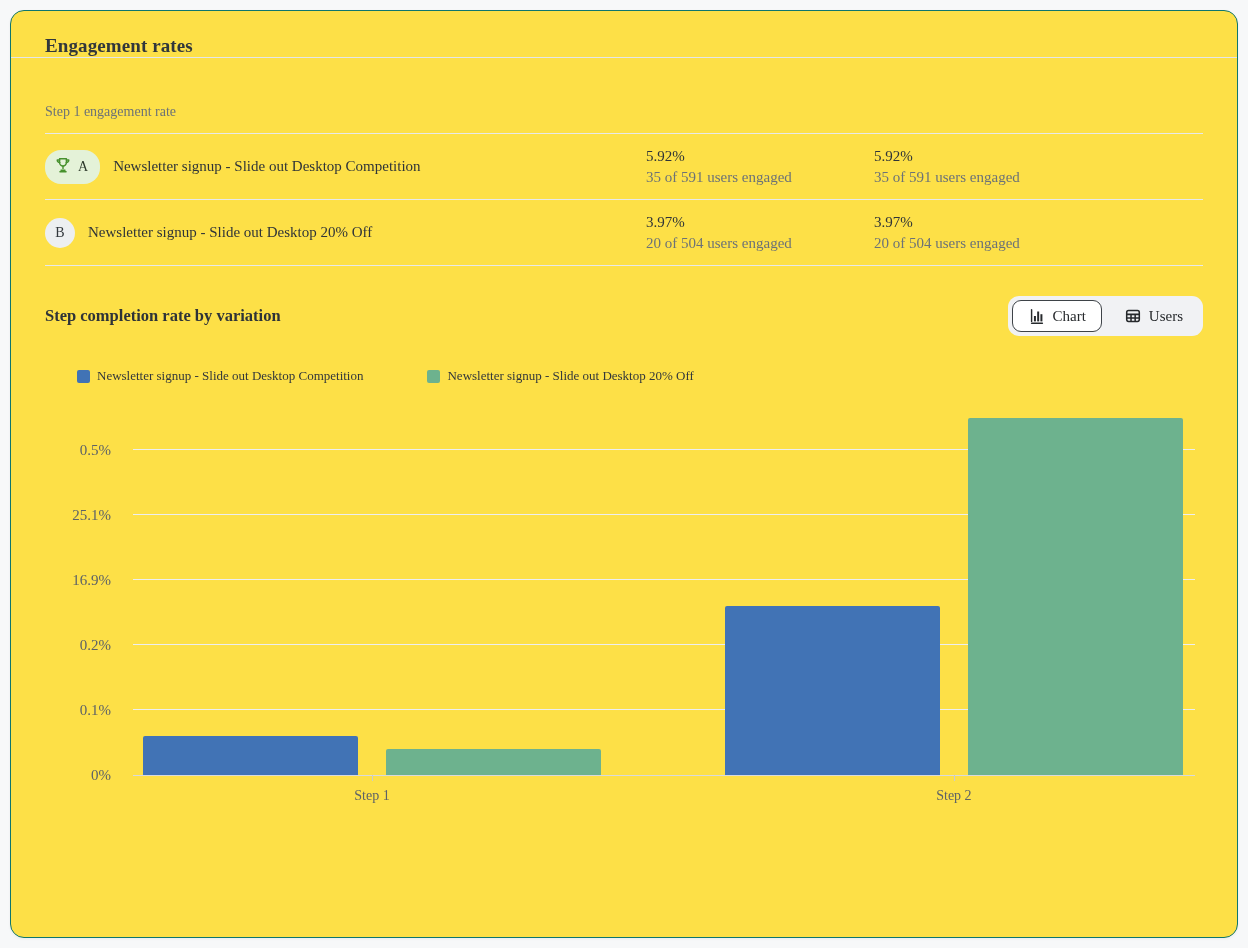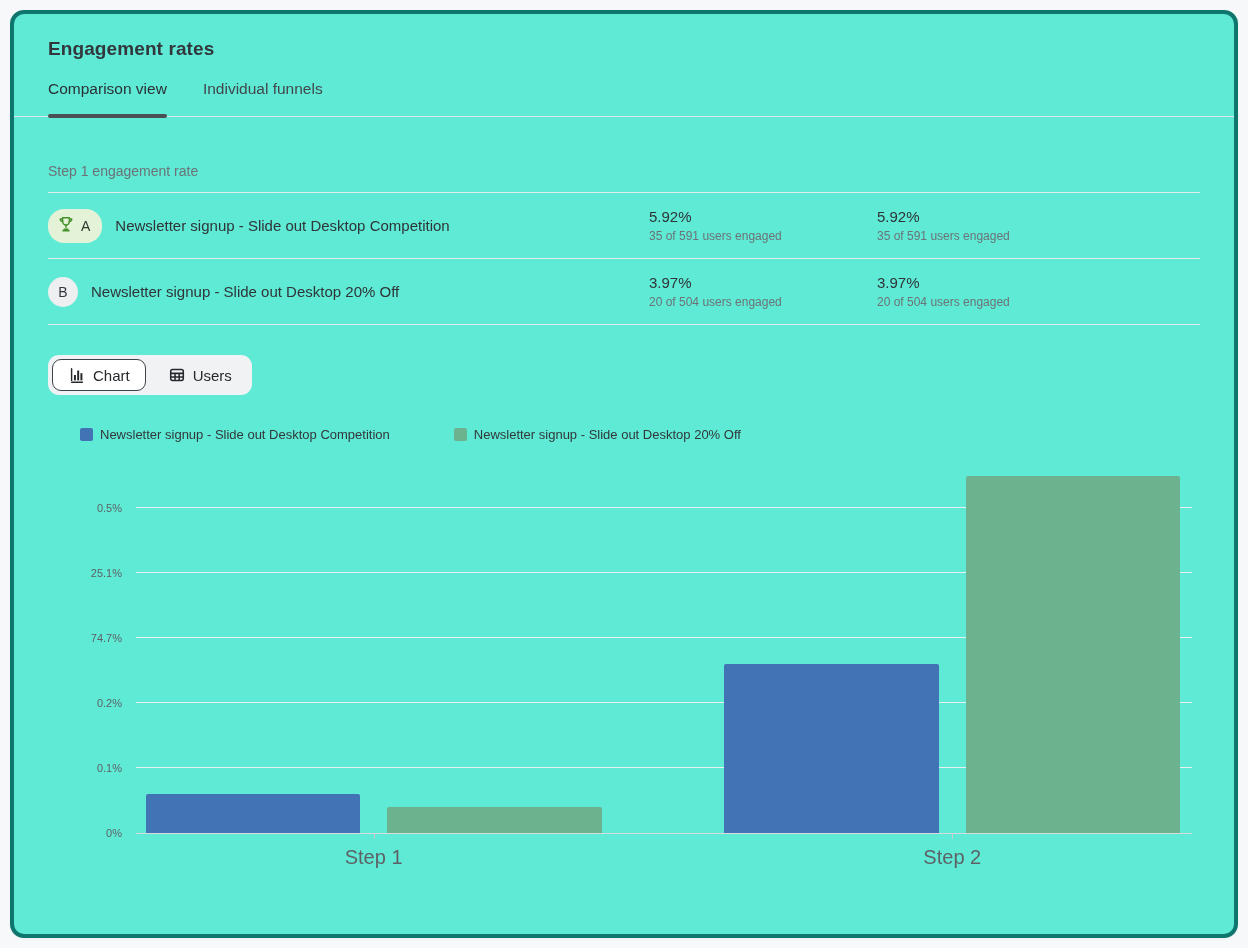--- a/index.html
+++ b/index.html
@@ -6,25 +6,26 @@
   html, body { width: 1248px; height: 948px; overflow: hidden; }
   body {
     background: #f7f8f9;
     font-family: "Liberation Sans", sans-serif;
     color: #2f3439;
     -webkit-font-smoothing: antialiased;
   }
   .card {
     position: absolute;
     left: 10px; top: 10px; right: 10px; bottom: 10px;
-    background: #5eead4;
-    border: 4px solid #0f766e;
+    background: #fde047;
+    border: 1px solid #0f766e;
     border-radius: 14px;
     box-shadow: 0 1px 3px rgba(20,24,28,.05);
     overflow: hidden;
+    font-family: Liberation Serif, serif;
   }
   .pad { padding-left: 34px; padding-right: 34px; }
 
   
   .head { padding-top: 24px; }
   .page-title {
     font-size: 19px;
     font-weight: 700;
     color: #31373c;
     letter-spacing: .1px;
@@ -82,21 +83,21 @@
     justify-content: center;
     width: 30px; height: 30px;
     border-radius: 50%;
     background: #edeff1;
     font-size: 14px;
     color: #33383d;
     flex: 0 0 auto;
   }
   .variation-name { font-size: 15px; color: #2f3438; }
   .metric .big { font-size: 15px; color: #2f3438; }
-  .metric .sub { font-size: 12px; color: #6c7277; margin-top: 4px; }
+  .metric .sub { font-size: 15px; color: #6c7277; margin-top: 4px; }
 
   
   .section-head {
     display: flex;
     align-items: center;
     justify-content: space-between;
     margin-top: 30px;
   }
   .section-title { font-size: 16.5px; font-weight: 700; color: #2e3338; }
   .seg-control {
@@ -138,53 +139,49 @@
     margin-top: 24px;
     margin-left: 88px;
     margin-right: 8px;
     height: 368px;
     border-bottom: 1px solid #d8dadc;
   }
   .gridline { position: absolute; left: 0; right: 0; height: 1px; background: #eceef0; }
   .ylabel {
     position: absolute;
     right: 100%;
-    margin-right: 14px;
+    margin-right: 22px;
     transform: translateY(50%);
-    font-size: 11px;
+    font-size: 15px;
     color: #5d6267;
     white-space: nowrap;
   }
   .bar { position: absolute; bottom: 0; border-radius: 2px 2px 0 0; }
   .xtick {
     position: absolute;
     top: 100%;
     width: 1px; height: 6px;
     background: #c9cbcd;
   }
   .xlabel {
     position: absolute;
     top: 100%;
     margin-top: 13px;
     transform: translateX(-50%);
-    font-size: 20px;
+    font-size: 14px;
     color: #5d6267;
     white-space: nowrap;
   }
 </style>
 </head>
 <body>
 
 <div class="card">
   <div class="pad head">
     <div class="page-title">Engagement rates</div>
-    <div class="tabs">
-      <div class="tab active">Comparison view</div>
-      <div class="tab">Individual funnels</div>
-    </div>
   </div>
   <div class="divider"></div>
 
   <div class="pad body">
 
     <div class="t-header">
       <div>Step 1 engagement rate</div>
     </div>
 
     <div class="t-row">
@@ -225,20 +222,21 @@
         <div class="big">3.97%</div>
         <div class="sub">20 of 504 users engaged</div>
       </div>
       <div class="metric">
         <div class="big">3.97%</div>
         <div class="sub">20 of 504 users engaged</div>
       </div>
     </div>
 
     <div class="section-head">
+      <div class="section-title">Step completion rate by variation</div>
       <div class="seg-control">
         <button class="seg-btn selected">
           <span>
             <svg width="18" height="18" viewBox="0 0 20 20" fill="none">
               <path d="M4 3v13" stroke="#26292c" stroke-width="1.6" stroke-linecap="round"></path>
               <rect x="6.6" y="10" width="2.2" height="6" fill="#26292c"></rect>
               <rect x="10.2" y="5" width="2.2" height="11" fill="#26292c"></rect>
               <rect x="13.8" y="8" width="2.2" height="8" fill="#26292c"></rect>
               <path d="M4 18h12" stroke="#26292c" stroke-width="1.6" stroke-linecap="round"></path>
             </svg>
@@ -268,21 +266,21 @@
       </div>
     </div>
 
     <div class="plot">
         <div class="ylabel" style="bottom: 0%;">0%</div>
         <div class="gridline" style="bottom: 17.6991%;"></div>
         <div class="ylabel" style="bottom: 17.6991%;">0.1%</div>
         <div class="gridline" style="bottom: 35.3982%;"></div>
         <div class="ylabel" style="bottom: 35.3982%;">0.2%</div>
         <div class="gridline" style="bottom: 53.0973%;"></div>
-        <div class="ylabel" style="bottom: 53.0973%;">74.7%</div>
+        <div class="ylabel" style="bottom: 53.0973%;">16.9%</div>
         <div class="gridline" style="bottom: 70.7965%;"></div>
         <div class="ylabel" style="bottom: 70.7965%;">25.1%</div>
         <div class="gridline" style="bottom: 88.4956%;"></div>
         <div class="ylabel" style="bottom: 88.4956%;">0.5%</div>
         <div class="bar" style="left: 0.9%; width: 20.3%; height: 10.6195%; background: rgb(65, 115, 181);"></div>
         <div class="bar" style="left: 23.8%; width: 20.3%; height: 7.07965%; background: rgb(109, 178, 142);"></div>
         <div class="xtick" style="left: 22.5%;"></div>
         <div class="xlabel" style="left: 22.5%;">Step 1</div>
         <div class="bar" style="left: 55.7%; width: 20.3%; height: 46.0177%; background: rgb(65, 115, 181);"></div>
         <div class="bar" style="left: 78.6%; width: 20.3%; height: 97.3451%; background: rgb(109, 178, 142);"></div>

